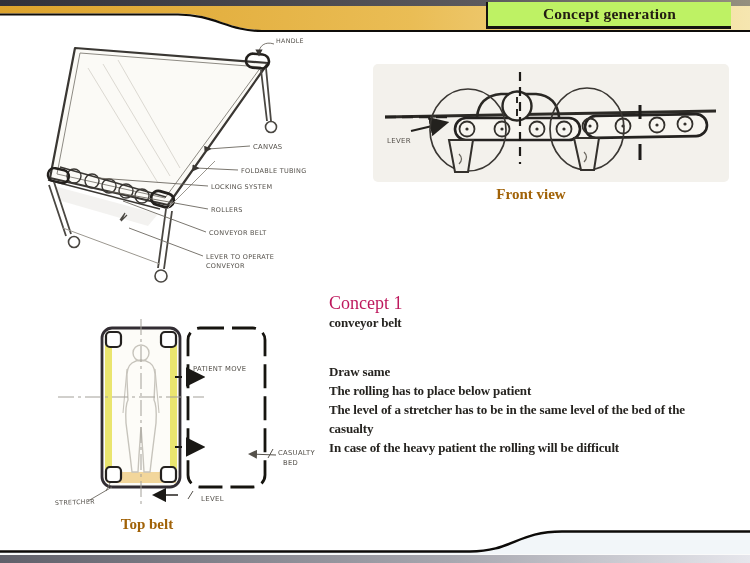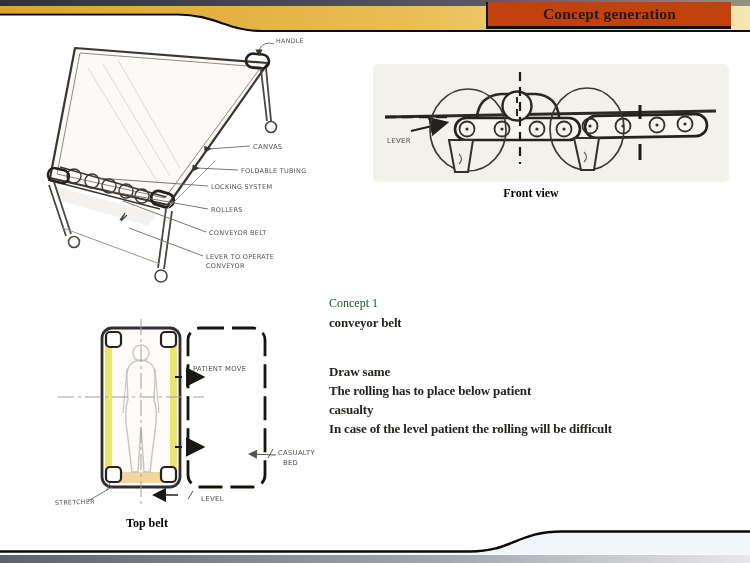--- a/index.html
+++ b/index.html
@@ -2,33 +2,33 @@
 <html><head>
 <meta charset="utf-8">
 <style>
   html,body{margin:0;padding:0;}
   body{width:750px;height:563px;overflow:hidden;background:#ffffff;
        font-family:"Liberation Serif", serif;}
   .slide{position:relative;width:750px;height:563px;background:#ffffff;overflow:hidden;}
   .abs{position:absolute;}
   
   #title-box{left:486px;top:2px;width:245px;height:27px;box-sizing:border-box;
-    background:#c2410c;border-left:2px solid #141210;border-bottom:3px solid #141210;
+    background:#bef264;border-left:2px solid #141210;border-bottom:3px solid #141210;
     display:flex;align-items:center;justify-content:center;}
   #title-box .t{font-weight:bold;font-size:15.5px;color:#221c12;letter-spacing:.2px;}
   
-  .caption{font-weight:bold;font-size:12px;color:#000000;text-align:center;}
+  .caption{font-weight:bold;font-size:15px;color:#a16207;text-align:center;}
   #cap-persp{left:80px;top:281px;width:160px;}
   #cap-front{left:466px;top:186px;width:130px;}
   #cap-top{left:92px;top:516px;width:110px;}
   
   #concept{left:329px;top:294px;width:421px;font-size:13px;font-weight:bold;
     color:#262420;letter-spacing:-0.15px;}
   #concept .line{line-height:19px;white-space:nowrap;}
-  #concept .muted{font-weight:normal;font-size:12px;color:#14532d;letter-spacing:0;}
+  #concept .muted{font-weight:normal;font-size:18px;color:#be185d;letter-spacing:0;}
   #concept .sp1{height:15px;} #concept .sp2{height:15px;}
   
   .hw{font-family:"DejaVu Sans", sans-serif;fill:#54504a;letter-spacing:.3px;}
 </style>
 </head>
 <body>
 
 <div class="slide">
 
   <svg class="abs" style="left:0;top:0;" width="750" height="34" viewBox="0 0 750 34">
@@ -233,22 +233,23 @@
   </svg>
   <div id="cap-top" class="abs caption">Top belt</div>
 
   <div id="concept" class="abs">
     <div class="line muted">Concept 1</div>
     <div class="line">conveyor belt</div>
     <div class="sp1"></div>
     <div class="sp2"></div>
     <div class="line">Draw same</div>
     <div class="line">The rolling has to place below patient</div>
+    <div class="line">The level of a stretcher has to be in the same  level of the bed of the</div>
     <div class="line">casualty</div>
-    <div class="line">In case of the level patient the rolling will be difficult</div>
+    <div class="line">In case of the heavy patient the rolling will be difficult</div>
   </div>
 
   <svg class="abs" style="left:0;top:529px;" width="750" height="34" viewBox="0 0 750 34">
     <defs>
       <linearGradient id="gBand" x1="0" y1="0" x2="1" y2="0">
         <stop offset="0" stop-color="#60606a"></stop>
           <stop offset="0.6" stop-color="#a7a7af"></stop>
           <stop offset="1" stop-color="#e6e6ec"></stop>
       </linearGradient>
     </defs>

